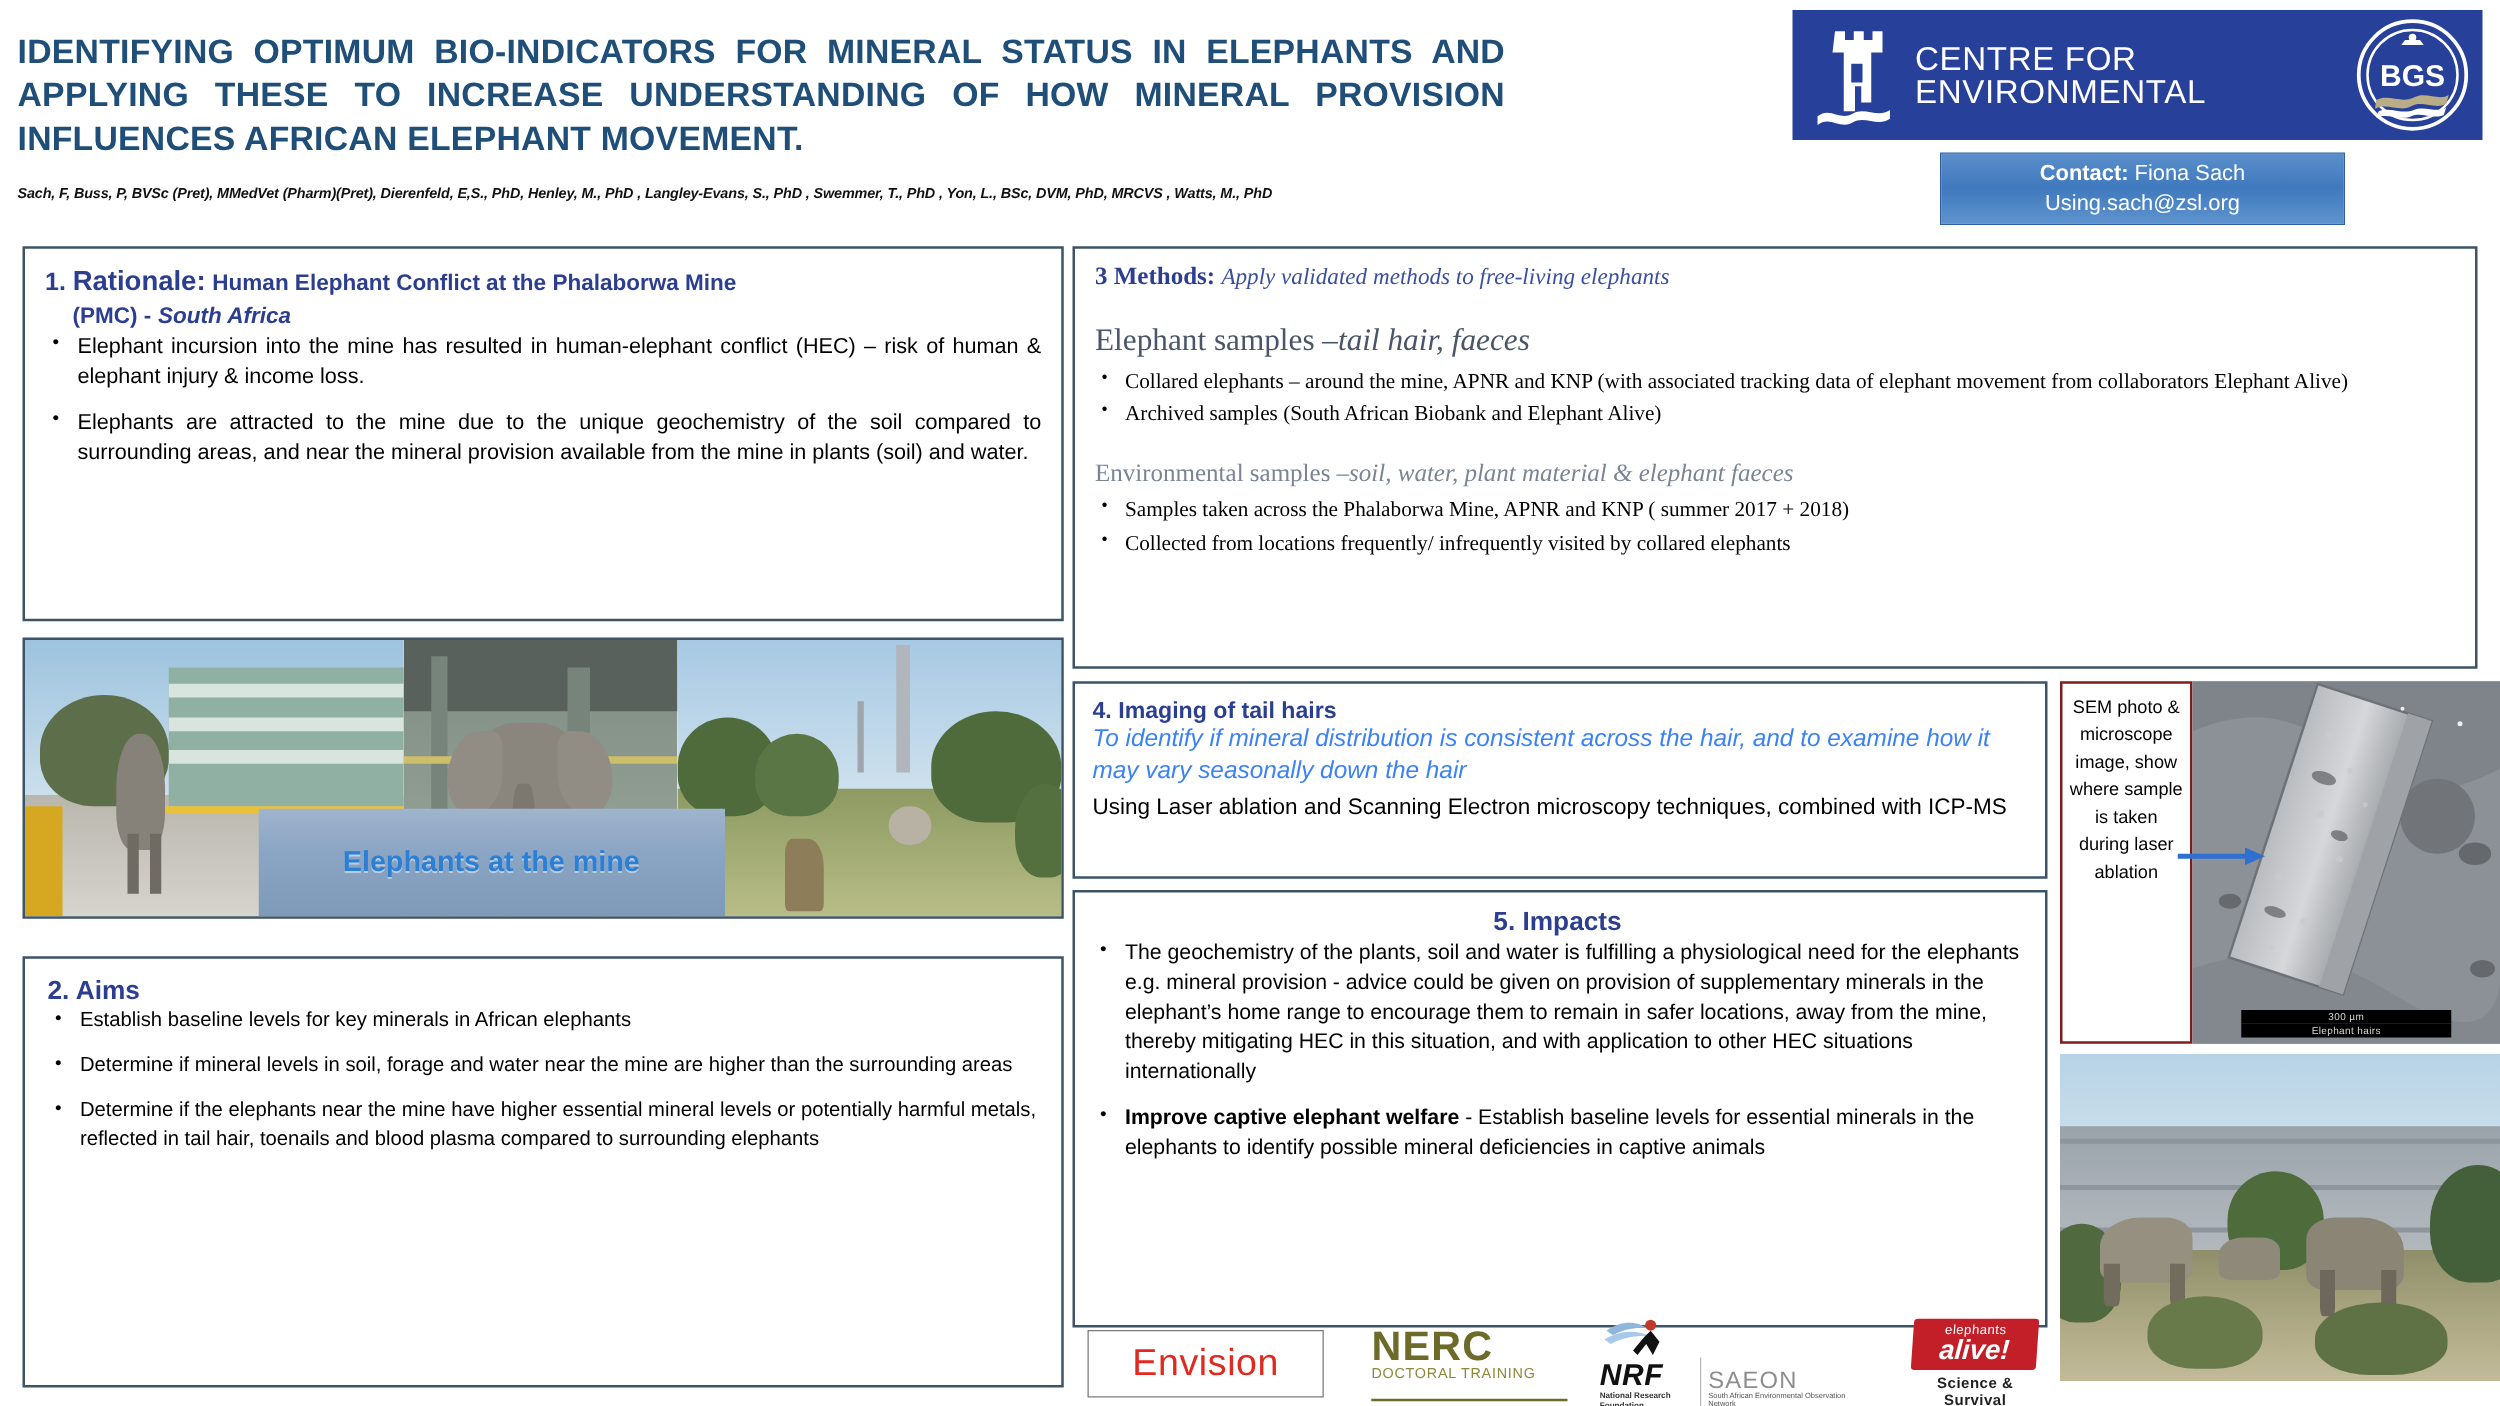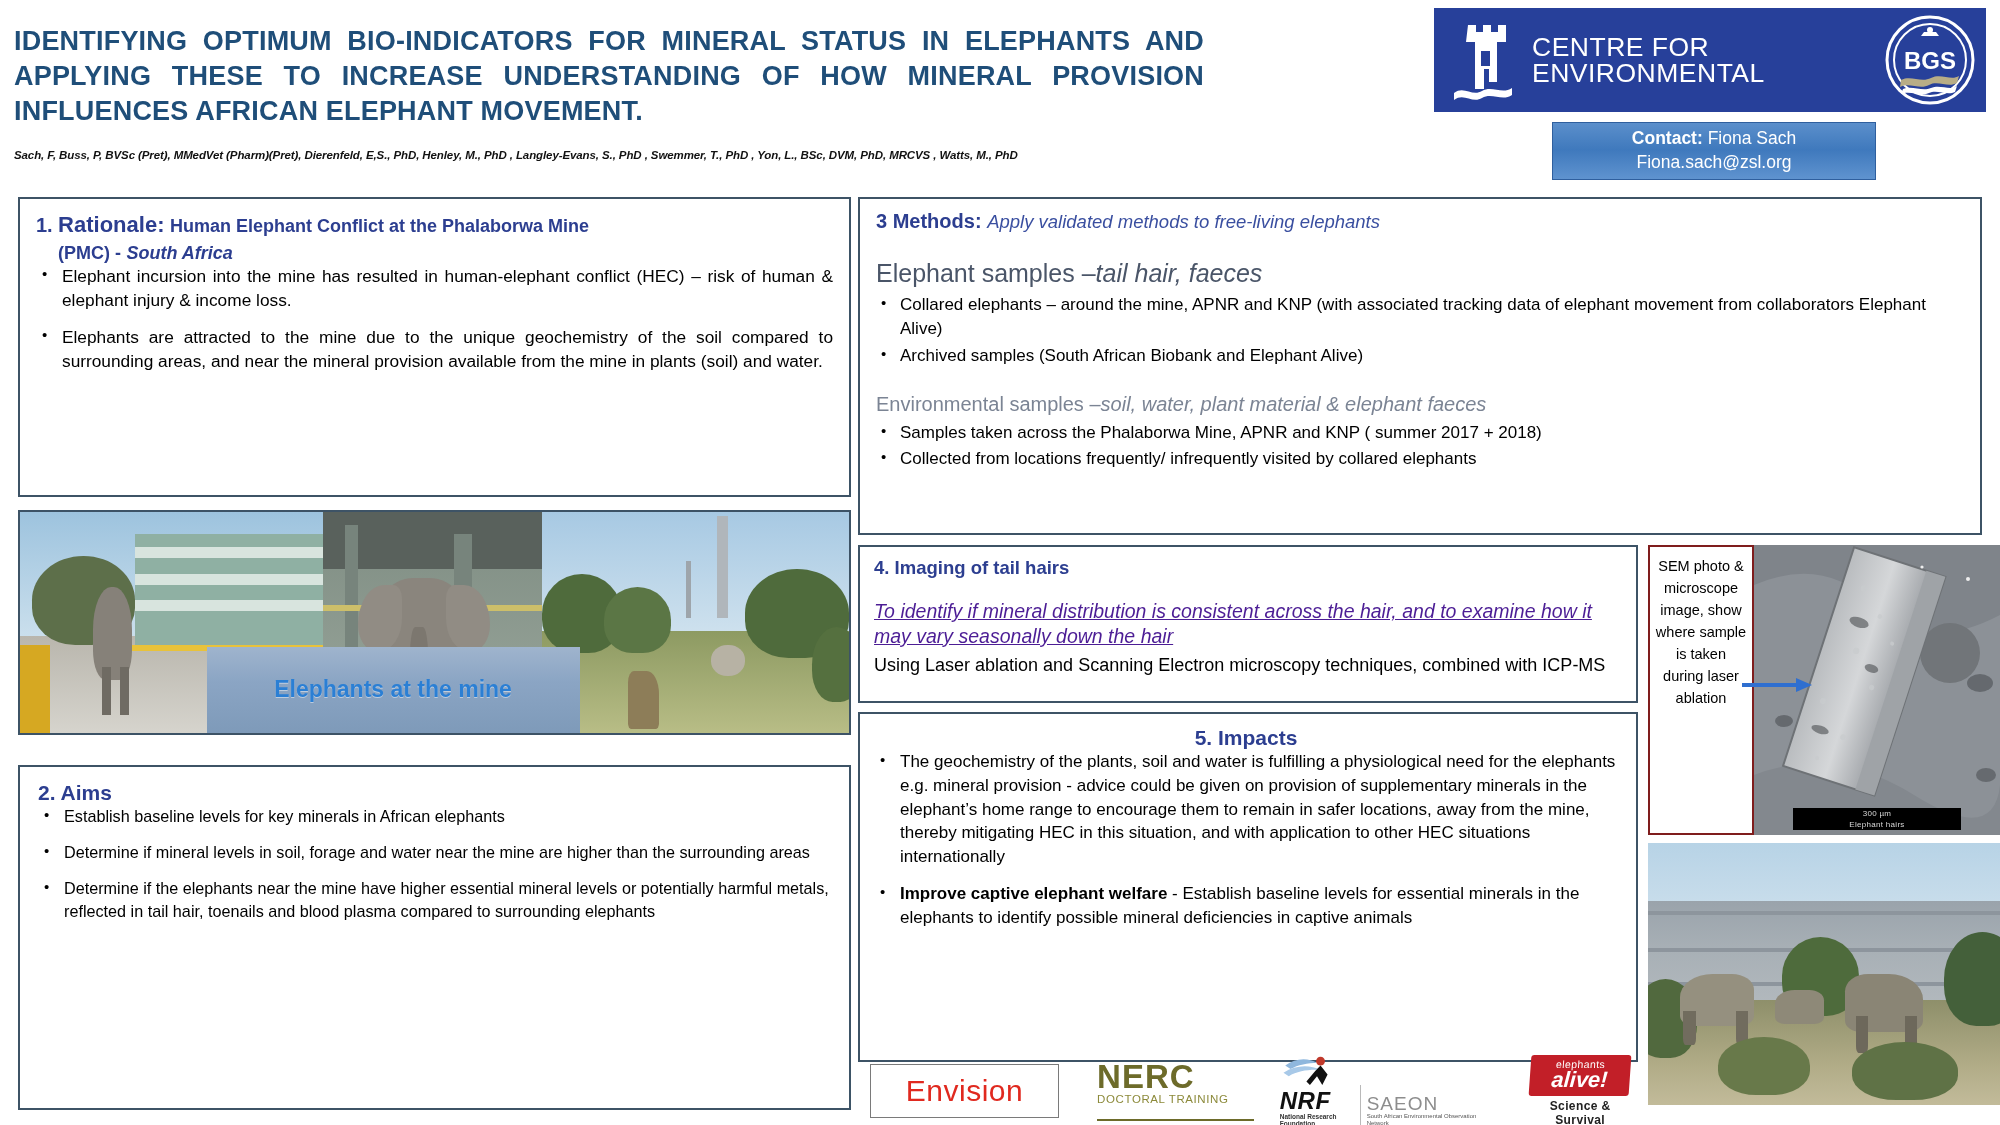--- a/index.html
+++ b/index.html
@@ -78,35 +78,35 @@
     text-shadow:0 1px 0 rgba(255,255,255,.45);
   }
 
   
   #p-aims{left:18px;top:765px;width:833px;height:345px;padding:14px 18px 0 18px;}
   .h-sec{color:#2c3e90;font-weight:bold;font-size:21px;}
   .aims-body{margin-top:26px;font-size:16.2px;line-height:1.42;}
   .aims-body li{margin-bottom:22px;}
 
   
-  #p-methods{left:858px;top:197px;width:1124px;height:338px;padding:11px 16px 0 16px;}
+  #p-methods{left:858px;top:197px;width:1124px;height:338px;padding:11px 16px 0 16px;font-family:Liberation Serif, serif;}
   .meth-h{font-size:20px;font-weight:bold;color:#2c3e90;}
   .meth-h .ital{font-style:italic;font-weight:normal;font-size:18.5px;color:#3a4fa0;}
   .meth-sub{margin-top:26px;font-size:25px;color:#4a5568;line-height:1.15;}
   .meth-sub .ital{font-style:italic;}
   .meth-sub2{margin-top:24px;font-size:20px;color:#7b8494;line-height:1.15;}
   .meth-sub2 .ital{font-style:italic;}
   ul.bl2{list-style:none;margin:5px 0 0 0;padding:0;font-size:17px;line-height:1.45;}
   ul.bl2 li{position:relative;padding-left:24px;margin-bottom:2px;}
   ul.bl2 li:before{content:"\2022";position:absolute;left:5px;top:-1px;font-size:15px;}
 
   
   #p-imaging{left:858px;top:545px;width:780px;height:158px;padding:10px 14px 0 14px;}
   .img-h{color:#2c3e90;font-weight:bold;font-size:18.5px;}
-  .img-ital{color:#4c1d95;font-style:italic;font-size:19.5px;line-height:1.28;margin-top:20px;text-decoration:underline;}
+  .img-ital{color:#3b82f6;font-style:italic;font-size:19.5px;line-height:1.28;margin-top:0;}
   .img-plain{font-size:18px;line-height:1.3;margin-top:5px;color:#000;}
 
   
   #p-impacts{left:858px;top:712px;width:780px;height:350px;padding:12px 18px 0 14px;}
   .imp-h{color:#2c3e90;font-weight:bold;font-size:21px;text-align:center;}
   .imp-body{margin-top:22px;font-size:17px;line-height:1.40;}
   .imp-body li{margin-bottom:26px;padding-left:40px;}
   .imp-body li:before{left:12px;}
 
   
@@ -188,21 +188,21 @@
         <path d="M19 75c9-4 19 3 28-1s19 3 26-2l-2 6c-8 4-18-3-26 1s-19-3-28 1z" fill="#ffffff"></path>
       </svg>
     </div>
   </div>
 
   <div class="contact">
     <div>
       <b>Contact:</b>
       <span>Fiona Sach</span>
     </div>
-    <div>Fiona.sach@zsl.org</div>
+    <div>Using.sach@zsl.org</div>
   </div>
 
   <div class="panel" id="p-rationale">
     <div class="h-rationale">
       <span class="num">1.</span>
       <span class="lead">Rationale:</span>
       <span class="sub">Human Elephant Conflict at the Phalaborwa Mine</span>
       <span class="indent2">
         <span class="sub">(PMC) -</span>
         <span class="sub ital">South Africa</span>

